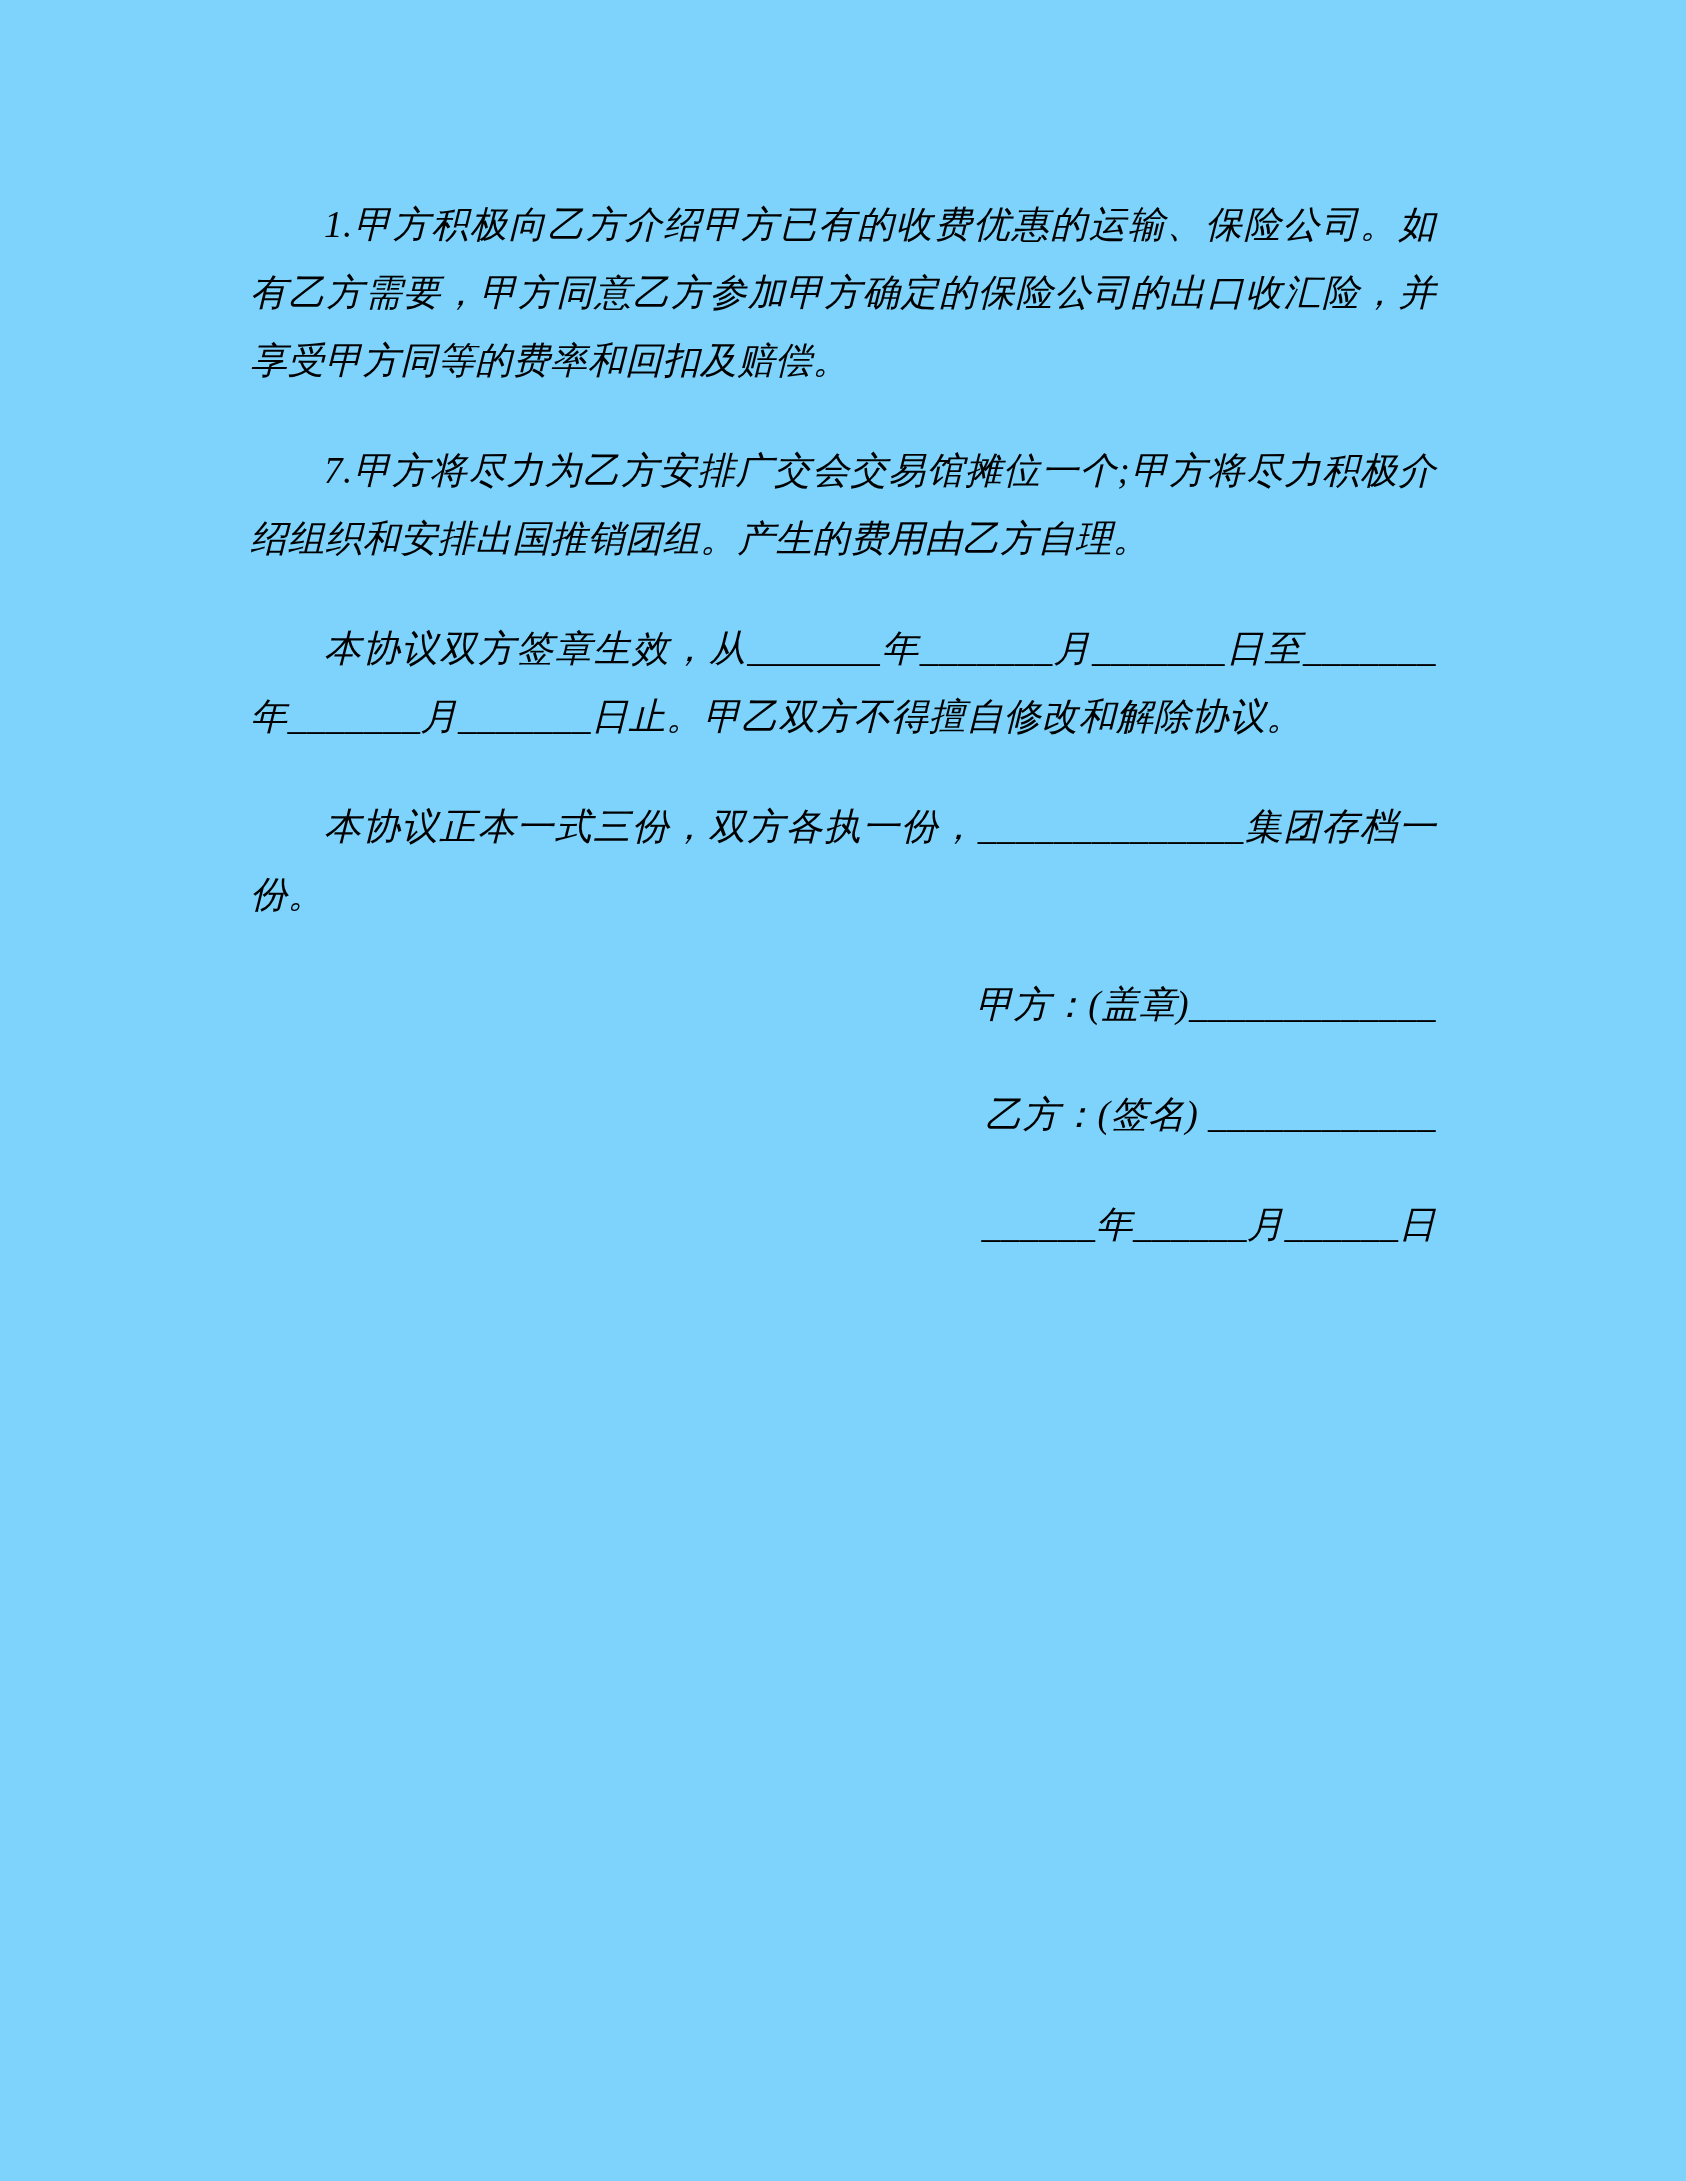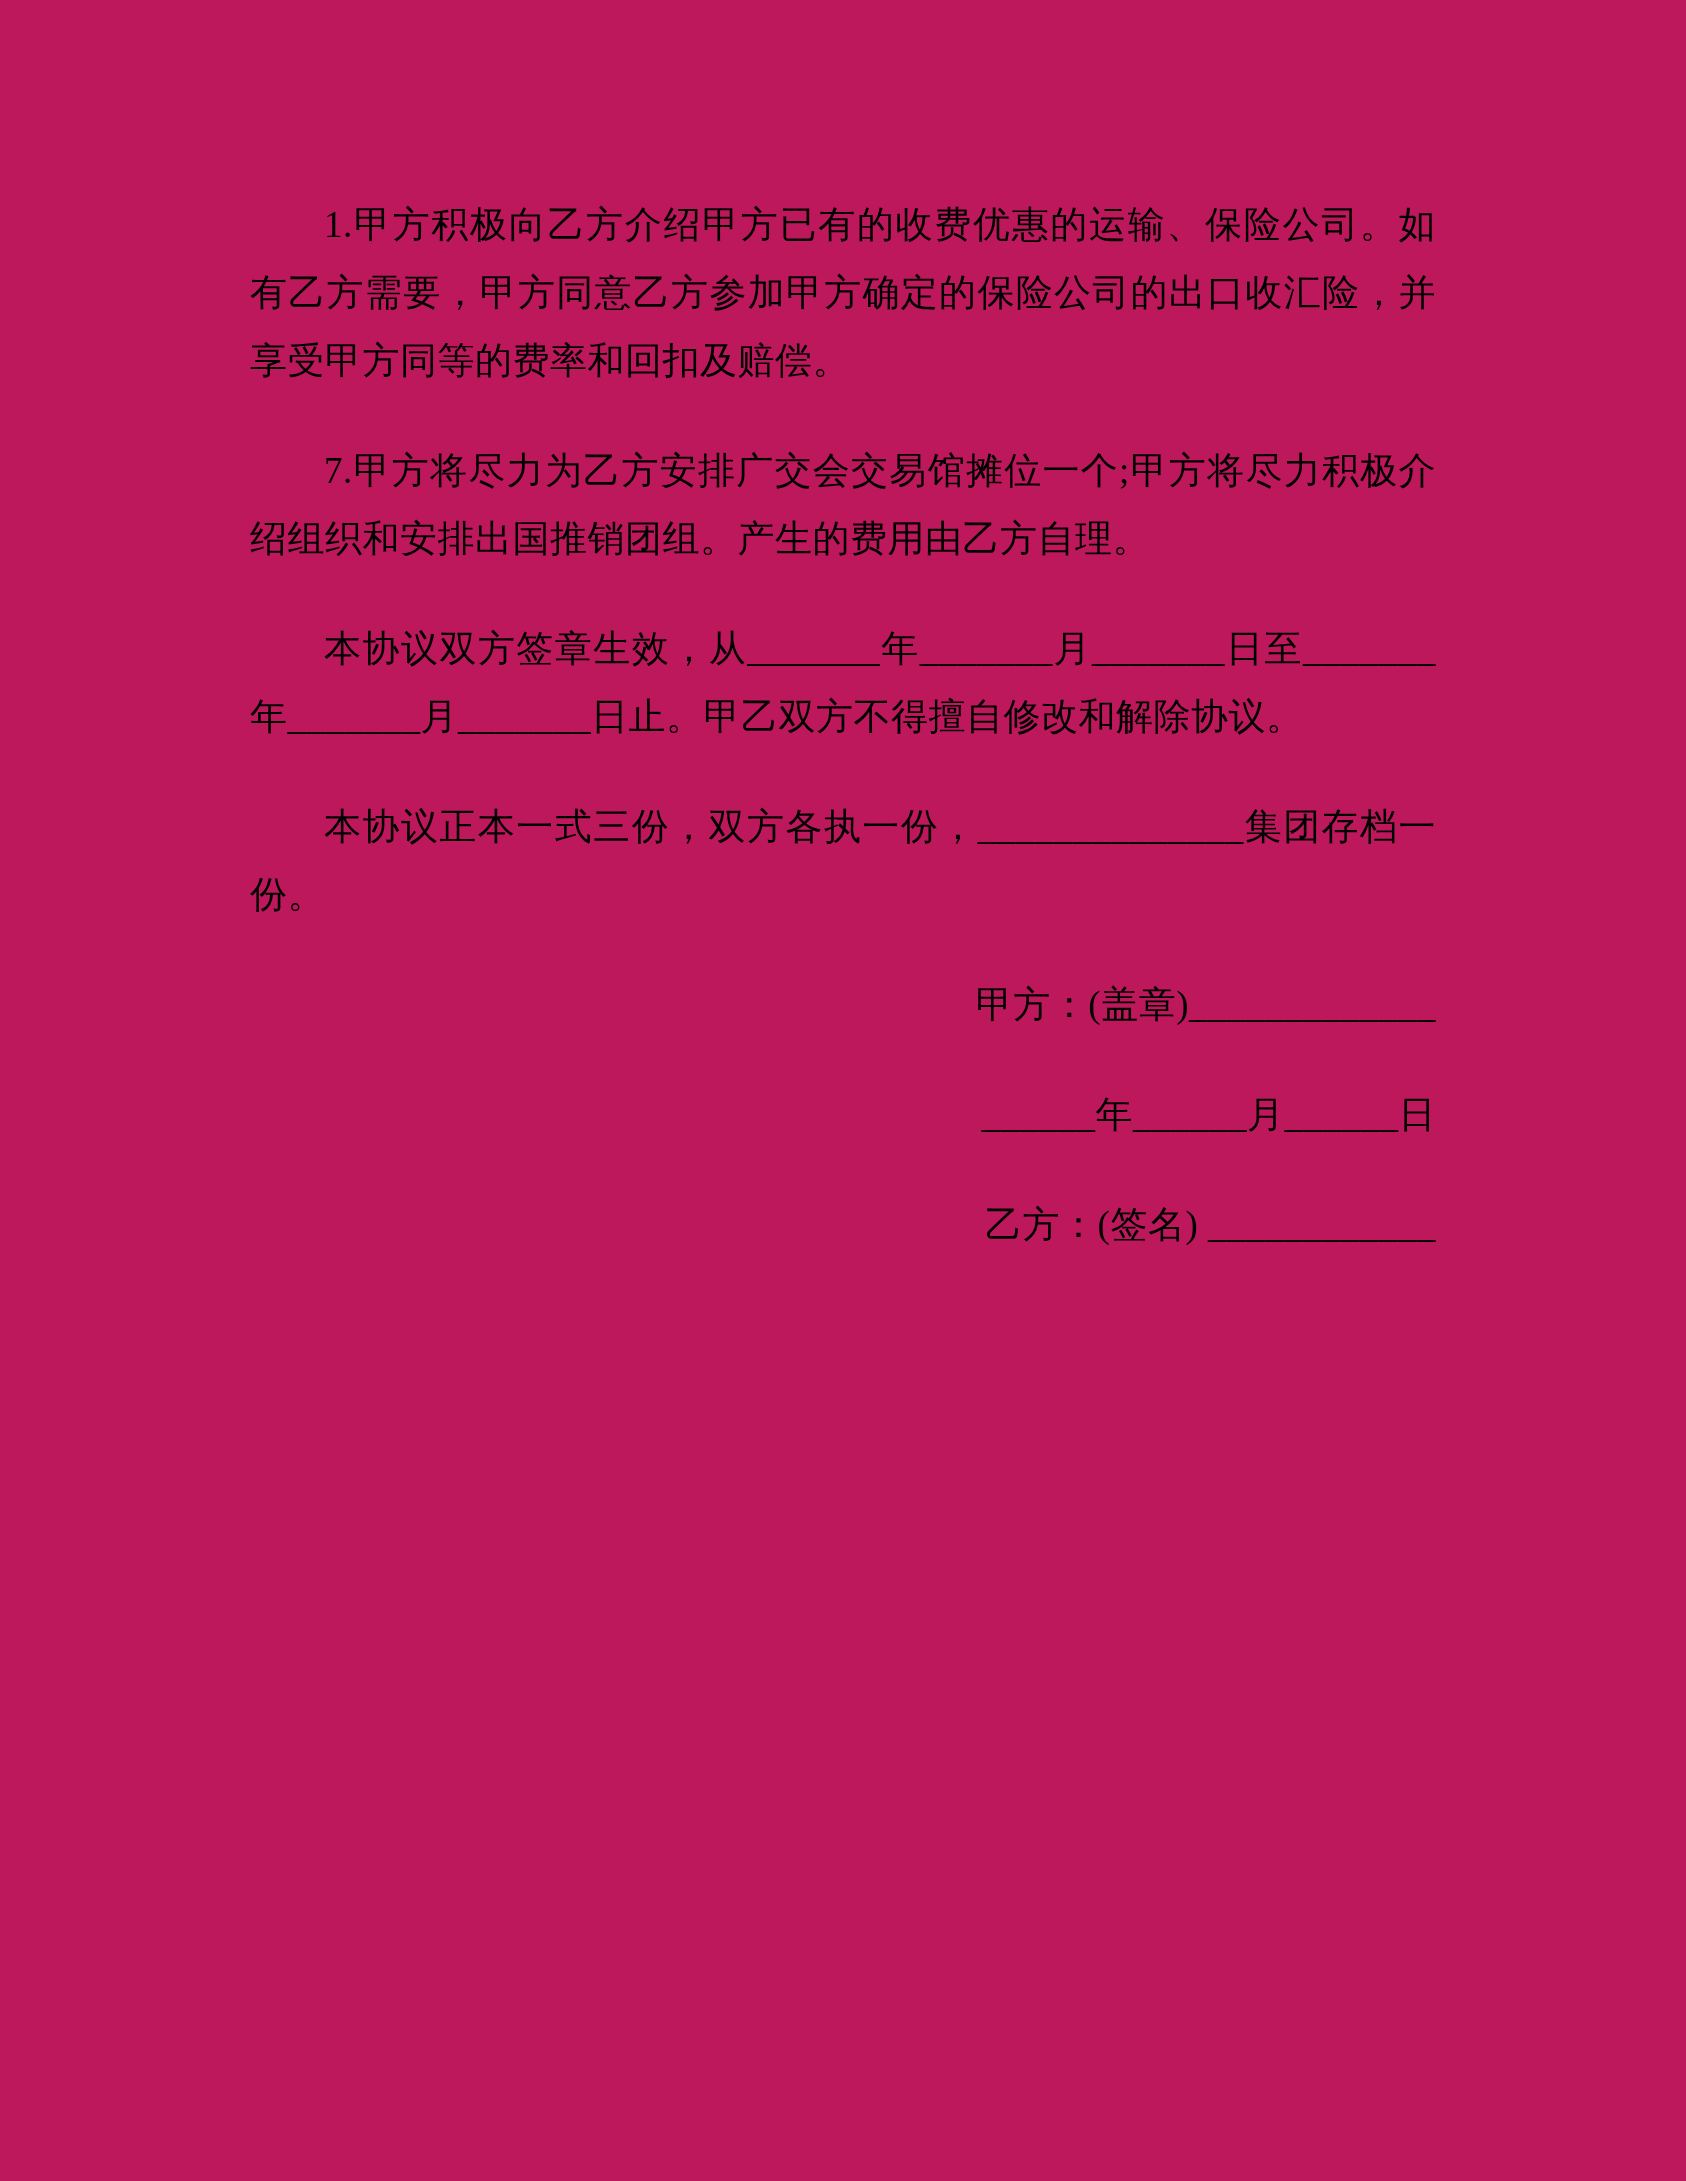--- a/index.html
+++ b/index.html
@@ -12,27 +12,28 @@
     background: #ffffff;
     overflow: hidden;
     position: relative;
   }
   .page {
     position: absolute;
     top: 0;
     left: 0;
     width: 1686px;
     height: 2182px;
-    background: #be185d;
+    background: #7dd3fc;
     box-sizing: border-box;
     padding: 191px 250px 0 250px;
     color: #000000;
     font-family: "Liberation Serif", "DejaVu Serif", serif;
     font-size: 37px;
     line-height: 68px;
+    font-style: italic;
   }
   .para {
     margin: 0 0 42px 0;
     text-indent: 2em;
     text-align: justify;
     word-break: break-all;
     letter-spacing: 0.5px;
   }
   .para.no-justify {
     text-align: right;
@@ -40,16 +41,16 @@
 </style>
 </head>
 <body>
 
 <div class="page">
   <p class="para">1.甲方积极向乙方介绍甲方已有的收费优惠的运输、保险公司。如有乙方需要，甲方同意乙方参加甲方确定的保险公司的出口收汇险，并享受甲方同等的费率和回扣及赔偿。</p>
   <p class="para">7.甲方将尽力为乙方安排广交会交易馆摊位一个;甲方将尽力积极介绍组织和安排出国推销团组。产生的费用由乙方自理。</p>
   <p class="para">本协议双方签章生效，从_______年_______月_______日至_______ 年_______月_______日止。甲乙双方不得擅自修改和解除协议。</p>
   <p class="para">本协议正本一式三份，双方各执一份，______________集团存档一份。</p>
   <p class="para no-justify">甲方：(盖章)_____________</p>
+  <p class="para no-justify">乙方：(签名) ____________</p>
   <p class="para no-justify">______年______月______日</p>
-  <p class="para no-justify">乙方：(签名) ____________</p>
 </div>
 
 
 </body></html>

